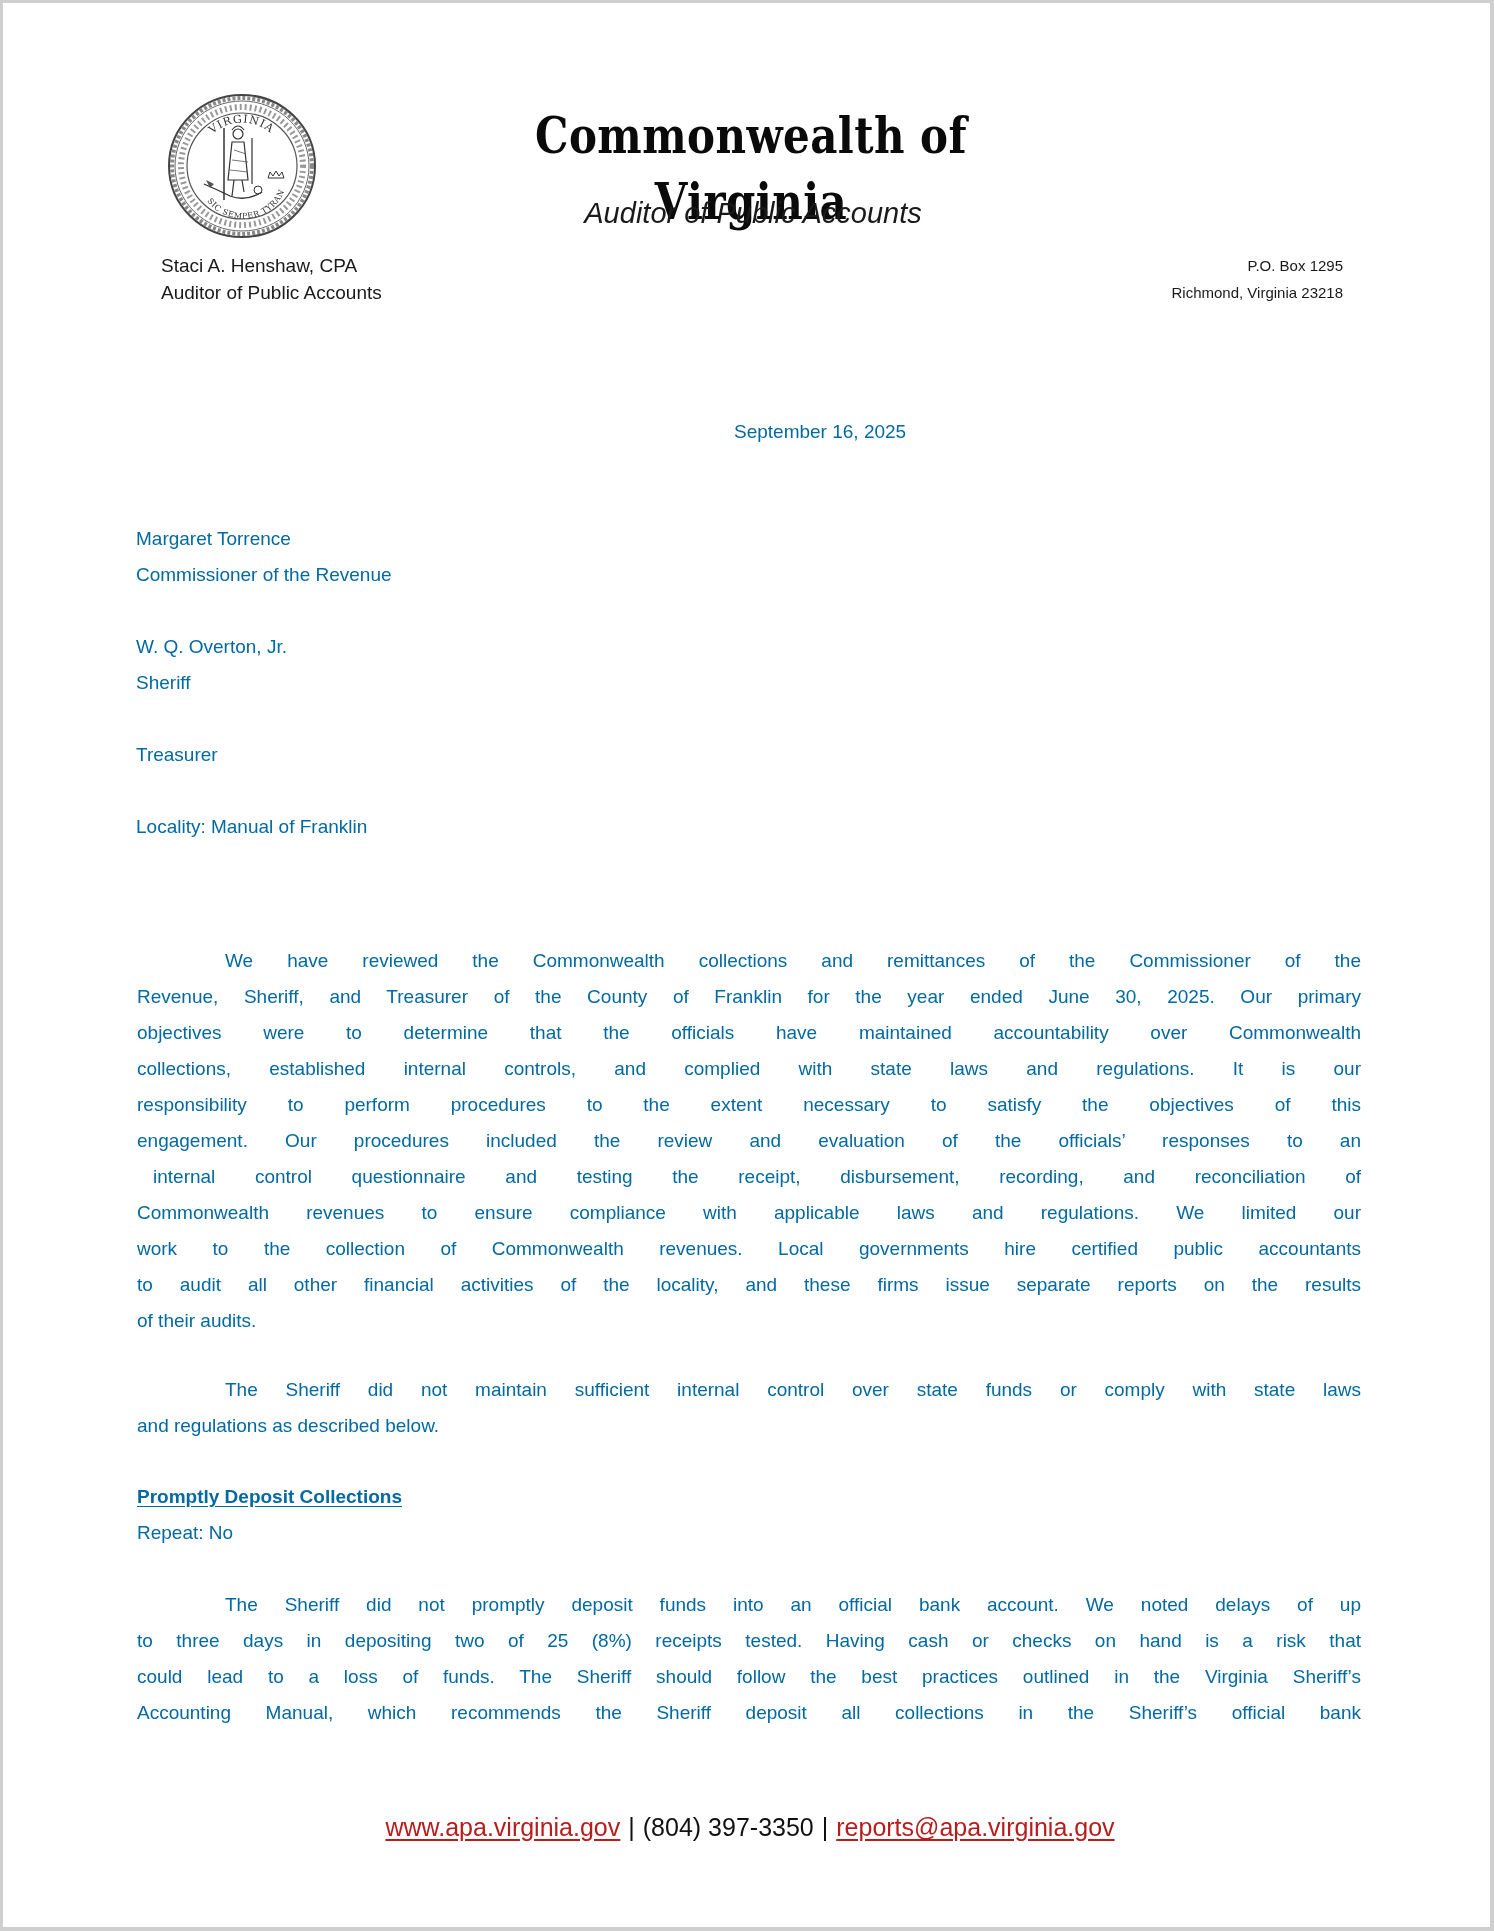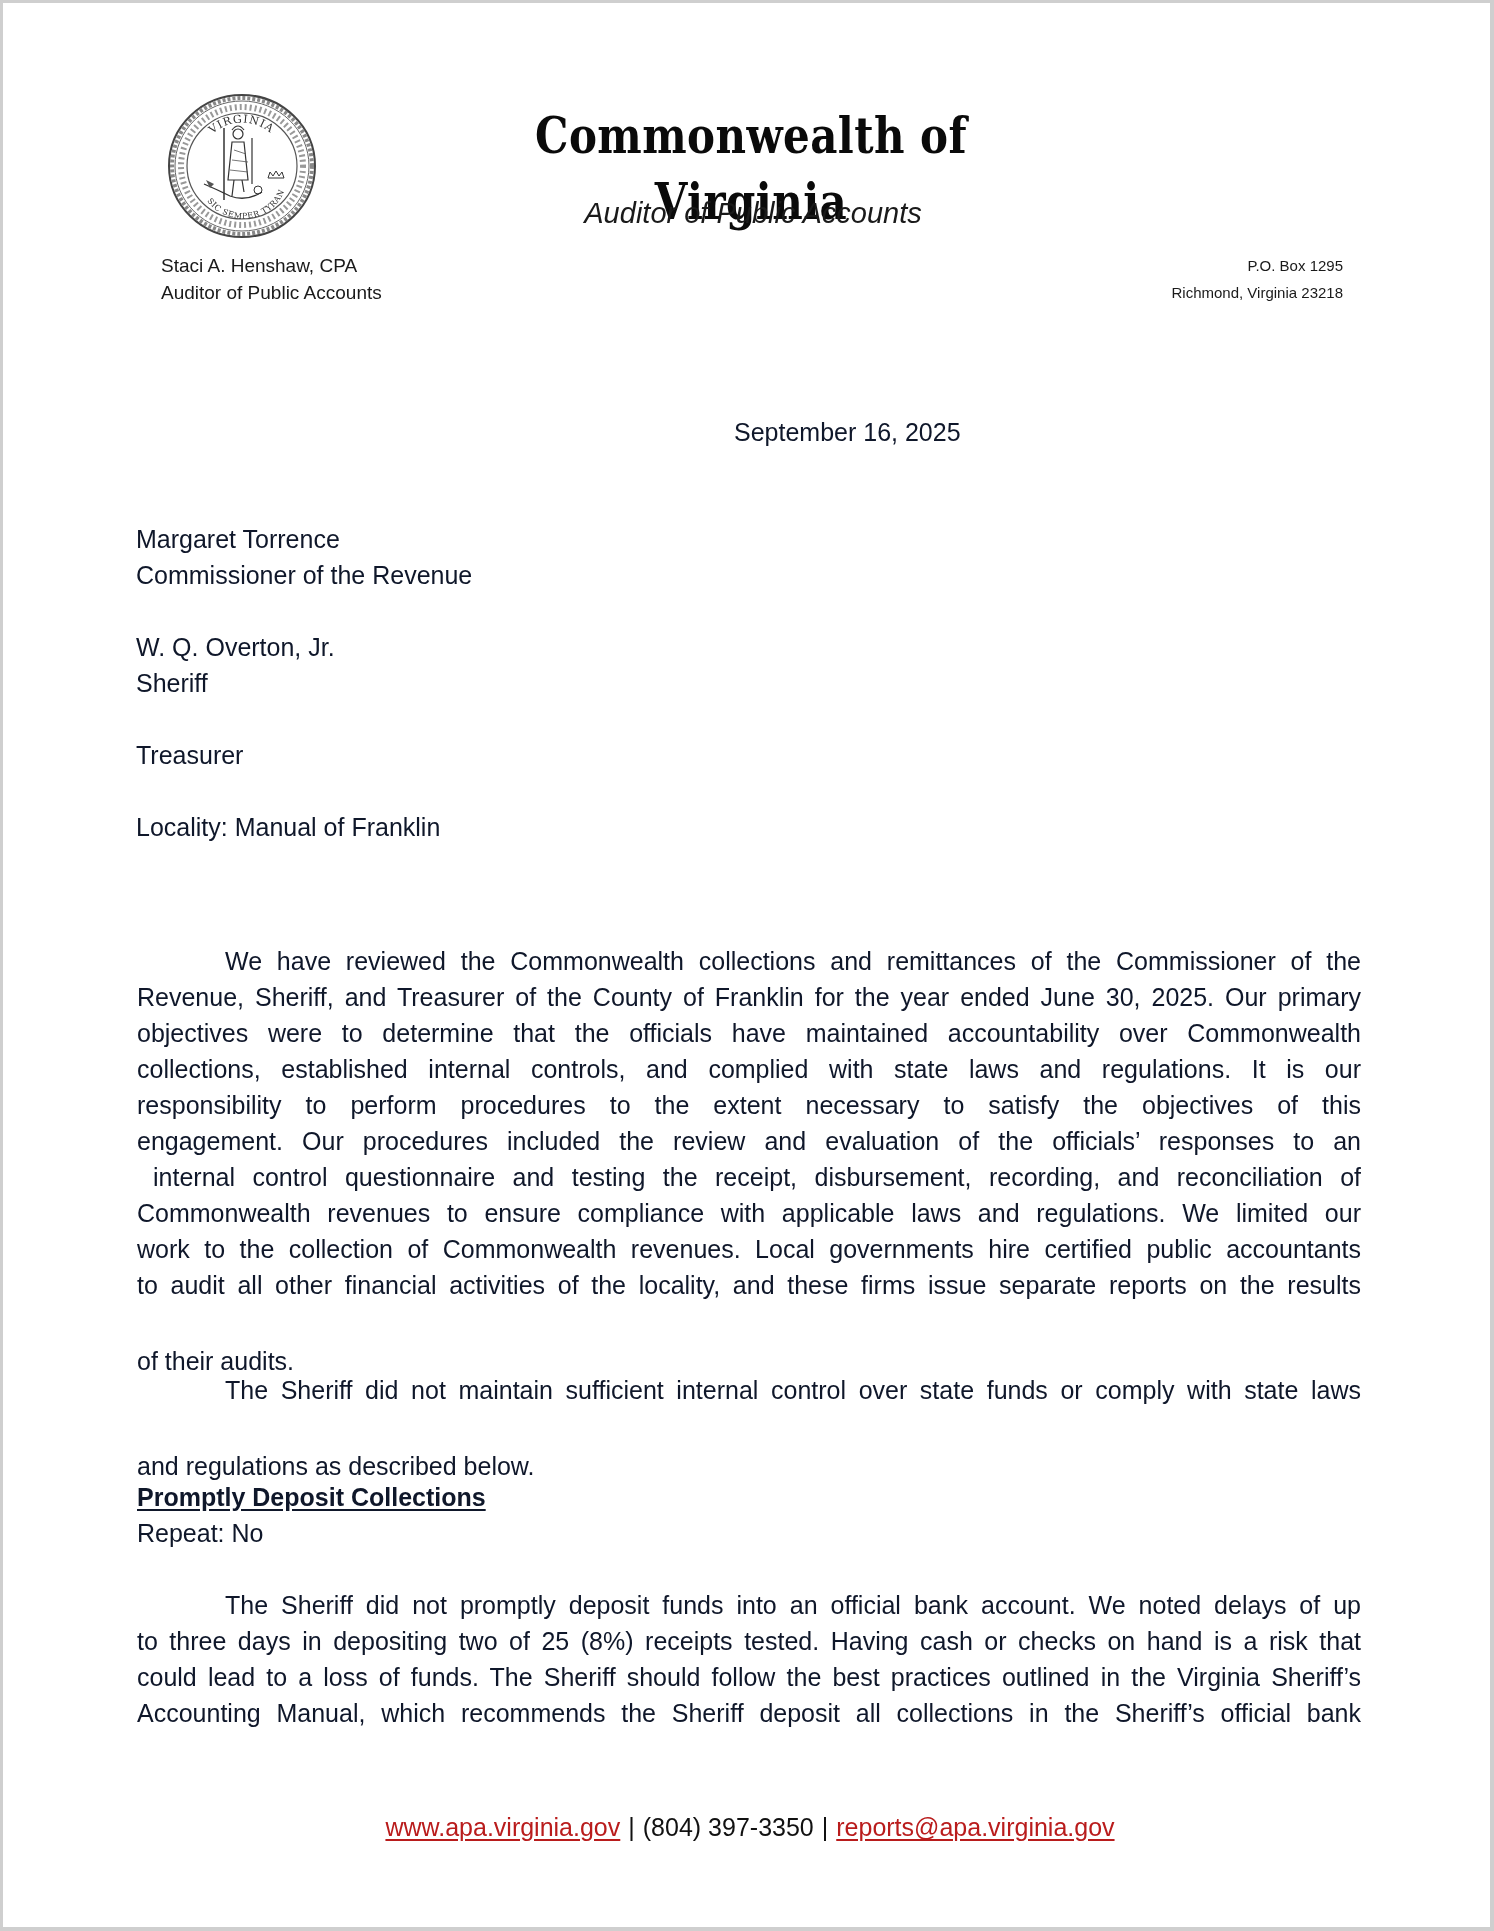--- a/index.html
+++ b/index.html
@@ -24,28 +24,28 @@
   .subtitle {
     position: absolute; left: 500px; width: 500px; top: 192px; text-align: center;
     font-style: italic; font-size: 29px; line-height: 36px; color: #1a1a1a;
   }
   .lh-left { position: absolute; left: 158px; top: 249px; font-size: 19px; line-height: 27px; color: #1a1a1a; }
   .lh-right { position: absolute; right: 147px; top: 249px; font-size: 15px; line-height: 27px; text-align: right; color: #1a1a1a; }
   .lh-left div, .lh-right div { white-space: nowrap; }
 
   .date { position: absolute; left: 731px; top: 411px; font-size: 25px; line-height: 36px; }
 
-  .body-text { font-size: 25px; line-height: 36px; color: #0f172a; }
+  .body-text { font-size: 19px; line-height: 36px; color: #0369a1; }
   .addr { position: absolute; left: 133px; top: 518px; width: 800px; }
   .addr .line { white-space: nowrap; height: 36px; }
   .addr .gap { height: 36px; }
 
   .col { position: absolute; left: 134px; width: 1224px; }
   .jl { display: block; text-align: justify; text-align-last: justify; white-space: nowrap; height: 36px; overflow: visible; }
-  .jl.last { text-align-last: left; margin-top: 40px; }
+  .jl.last { text-align-last: left; }
   .jl.indent { padding-left: 88px; }
   .para1 { top: 940px; }
   .para2 { top: 1369px; }
   .heading { top: 1476px; font-weight: bold; text-decoration: underline; text-underline-offset: 3px; }
   .repeat { top: 1512px; }
   .para3 { top: 1584px; }
 
   .footer {
     position: absolute; left: 0; width: 1494px; top: 1806px; text-align: center;
     font-size: 25px; line-height: 36px; color: #111111; white-space: nowrap;

